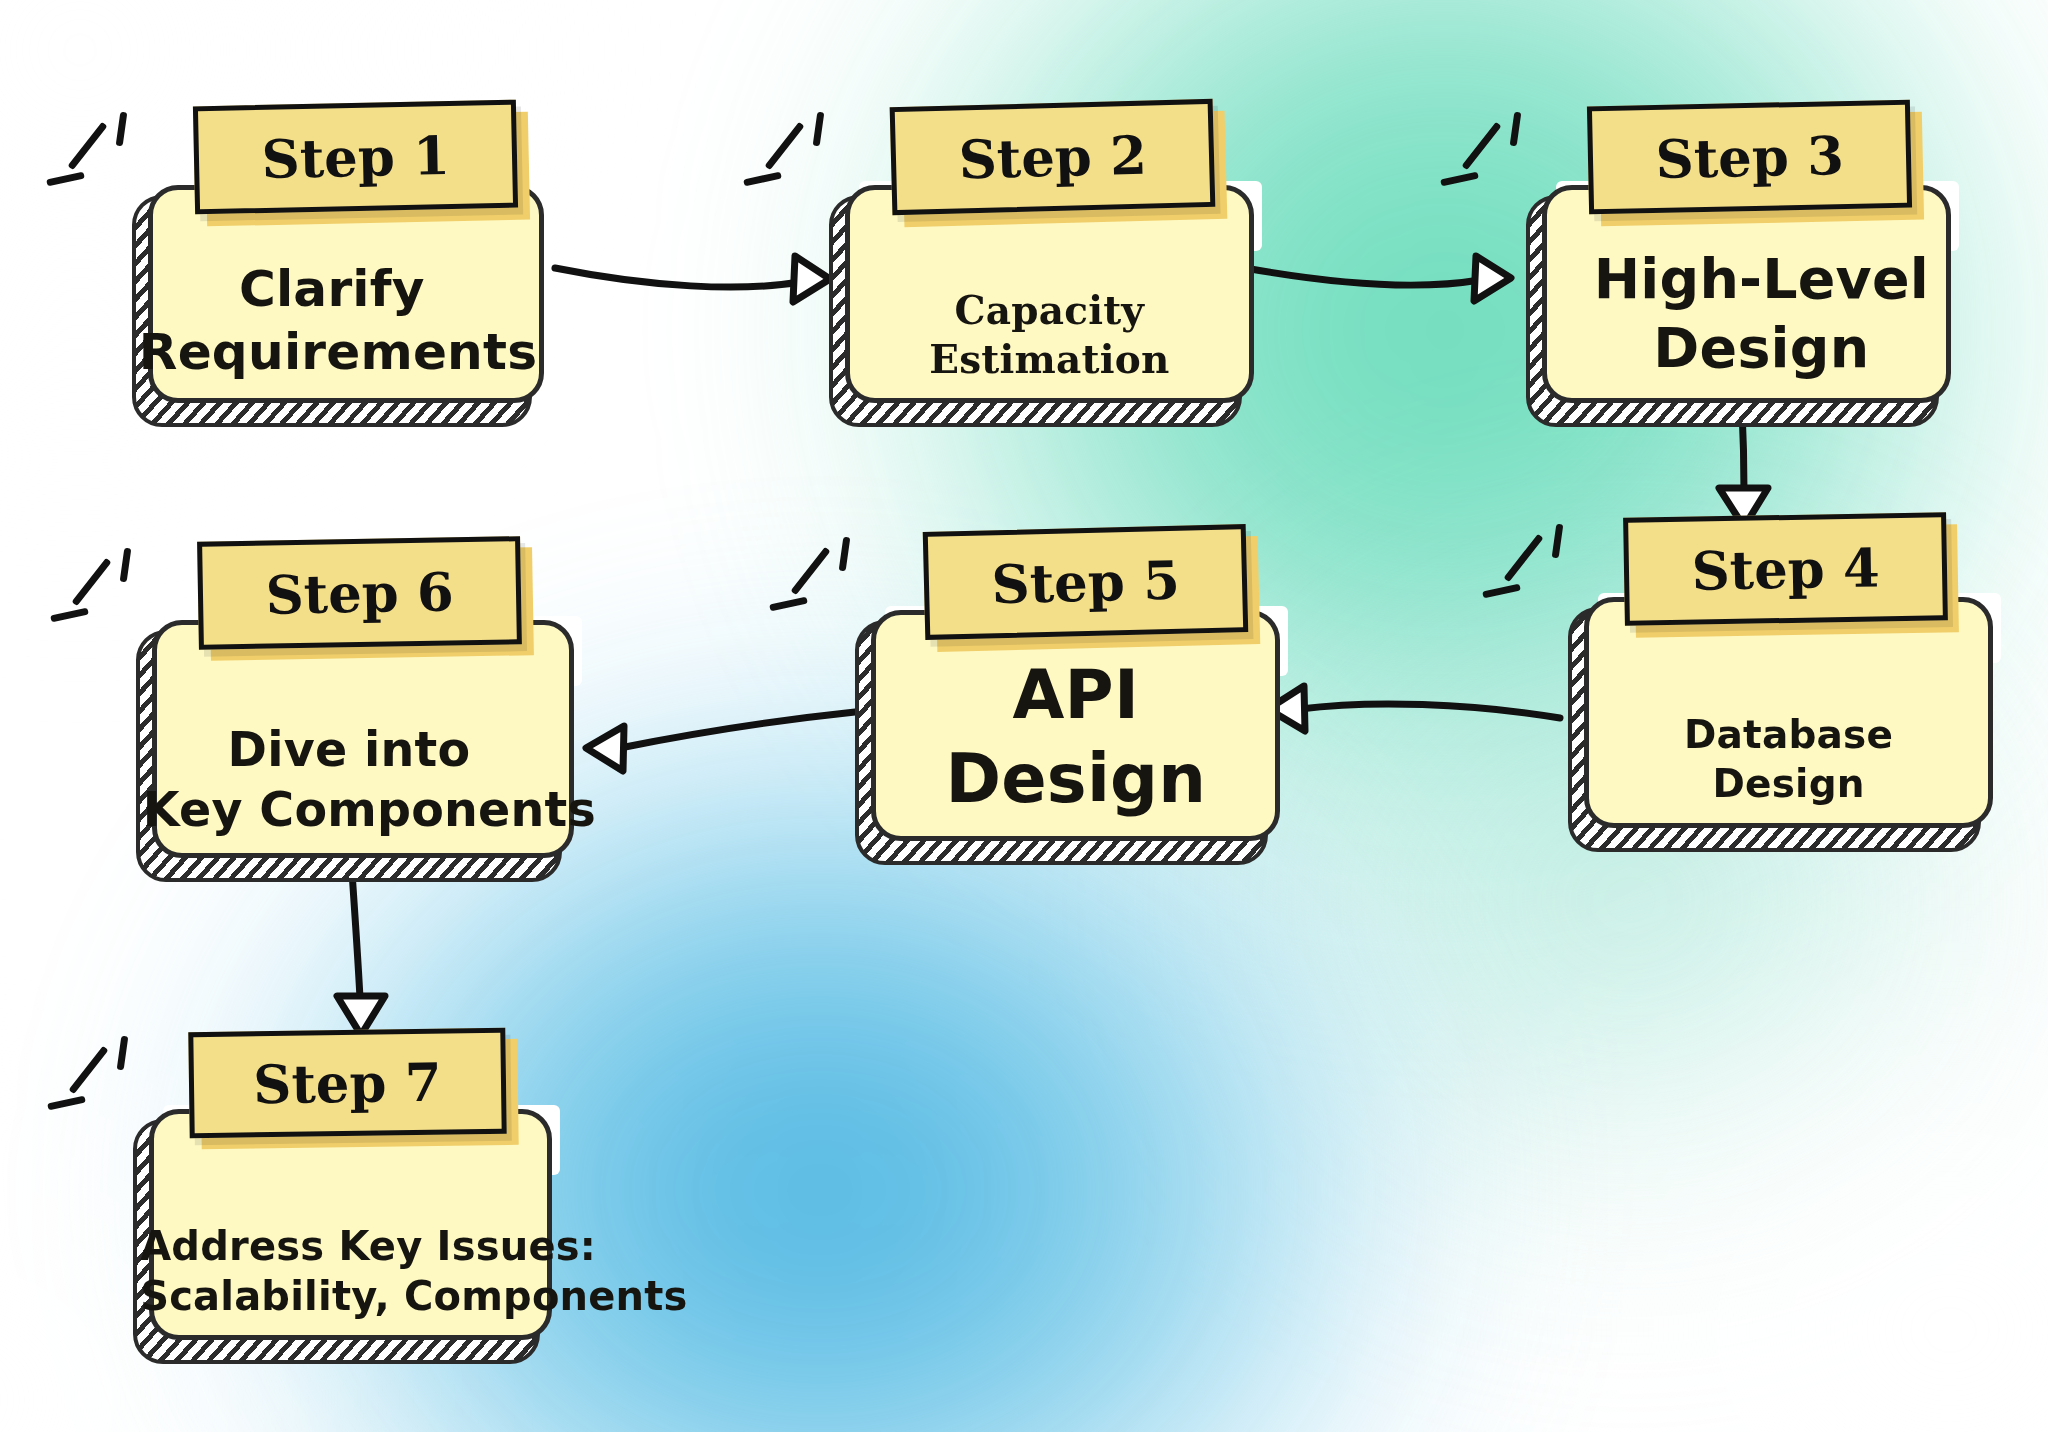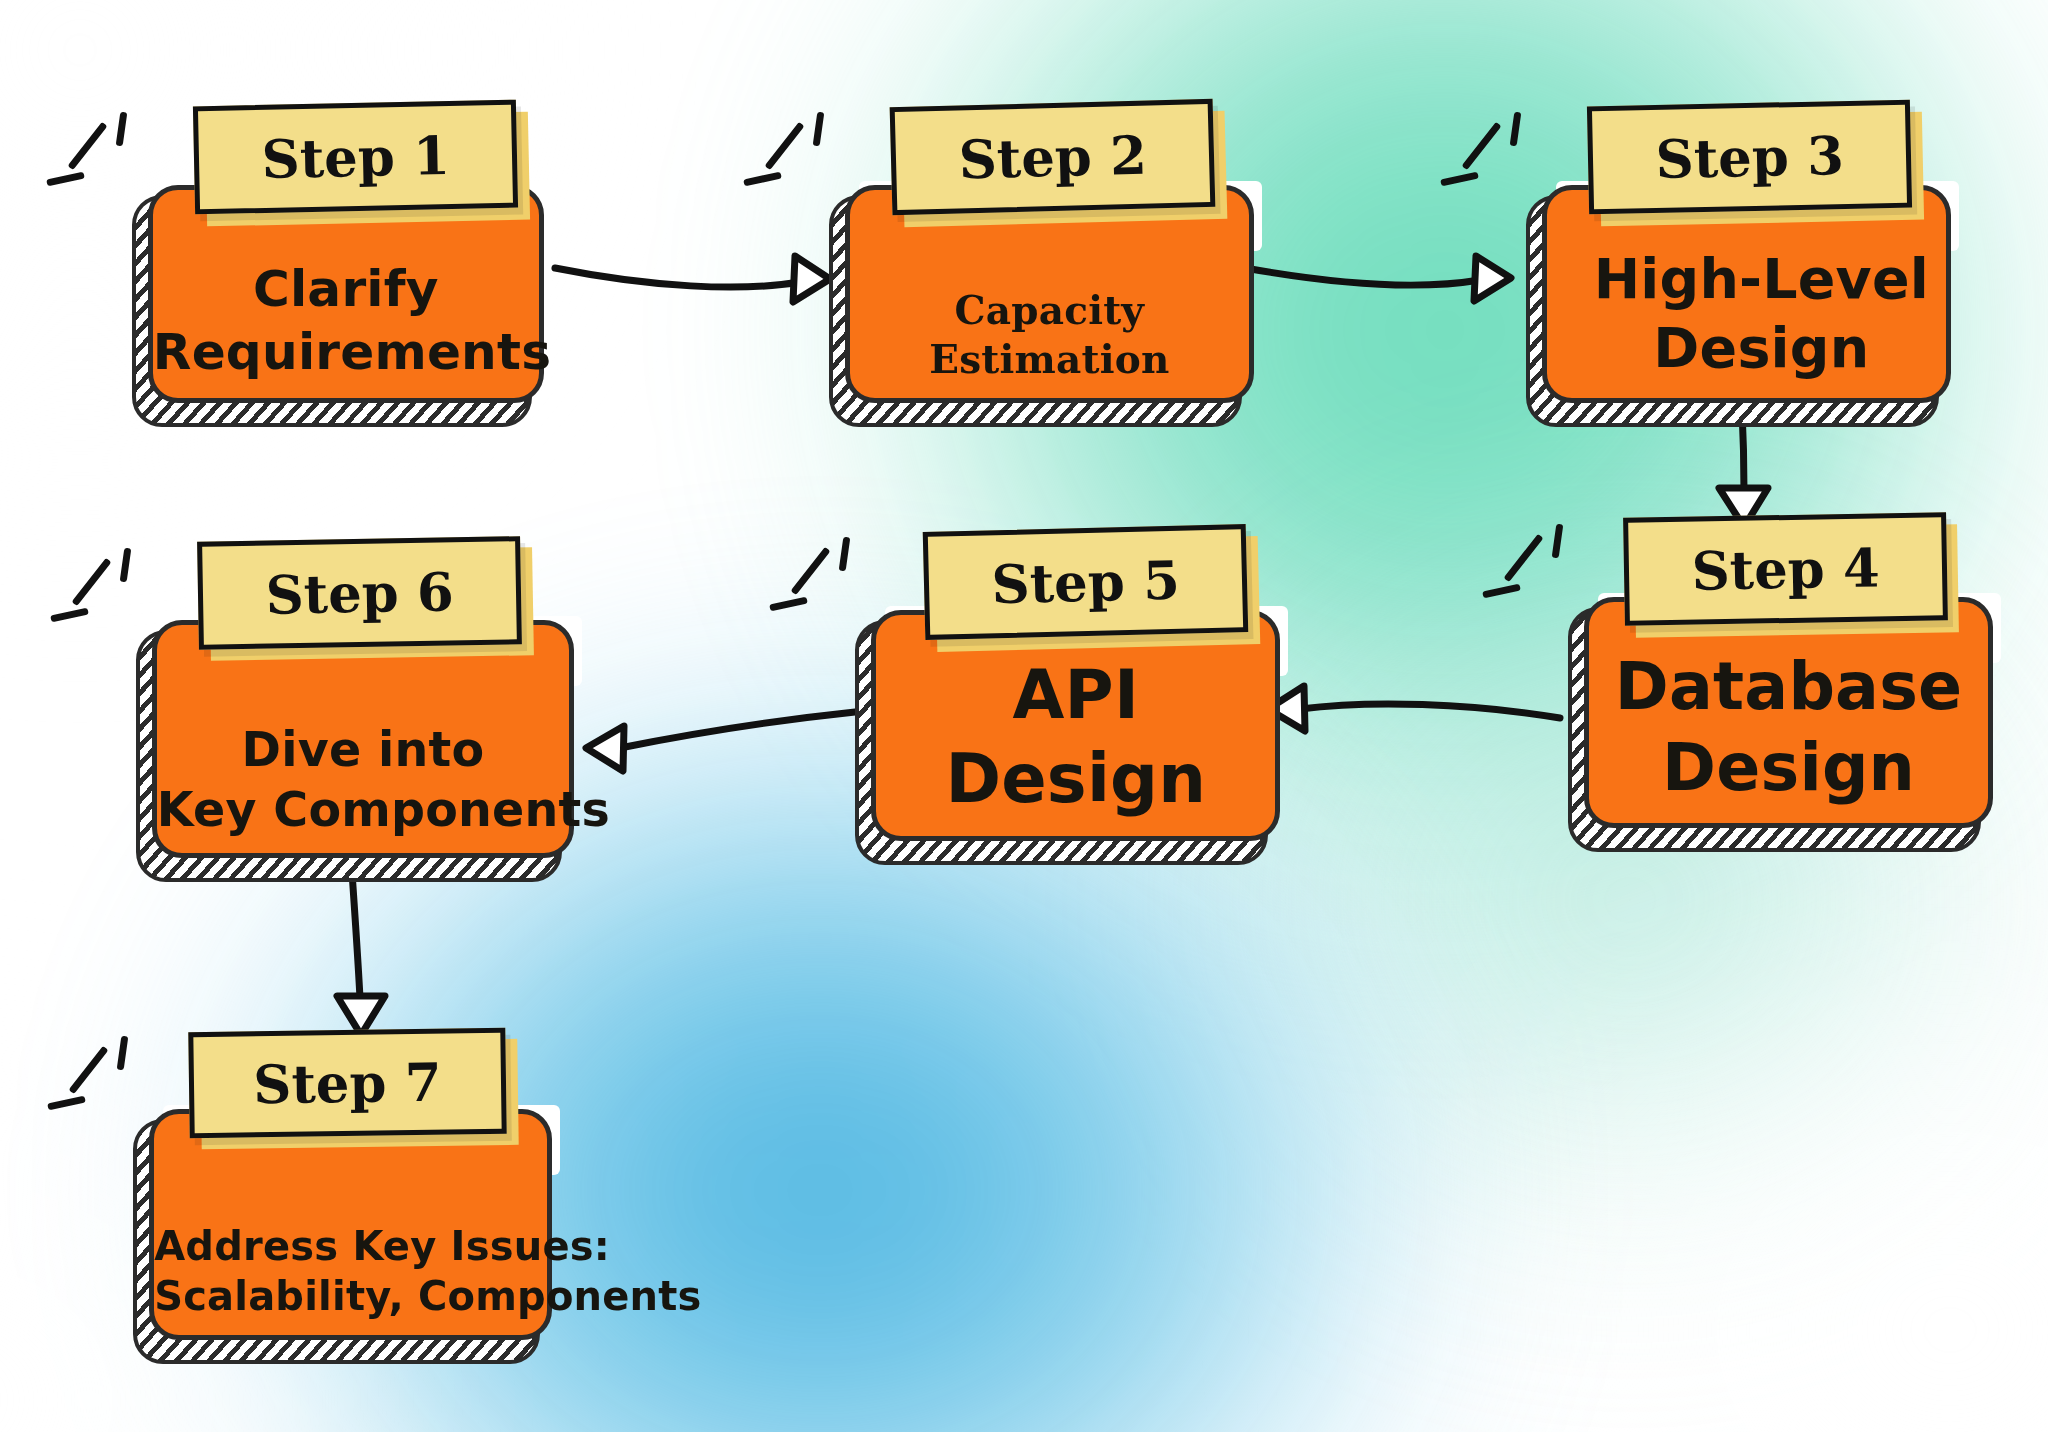--- a/index.html
+++ b/index.html
@@ -58,25 +58,25 @@
     box-sizing:border-box;
   }
   
   .paper{
     position:absolute;left:14px;top:-4px;
     width:calc(100% - 6px);height:70px;
     background:#ffffff;border-radius:6px;
   }
   .card{
     position:absolute;left:0;top:0;width:100%;height:100%;
-    background:#f97316;
+    background:#fef9c3;
     border:5px solid #2b2b2b;
     border-radius:30px;
     box-sizing:border-box;
-    display:flex;align-items:flex-end;justify-content:center;
+    display:flex;align-items:flex-end;justify-content:flex-end;
     padding-bottom:14px;
   }
   .card-body{
     position:relative;
     text-align:center;
     color:#17150f;
     line-height:1.25;
     font-weight:700;
     letter-spacing:.2px;
     padding:0 14px;
@@ -208,21 +208,21 @@
       <div class="sparkle" style="left: -81.84px; top: -68.64px; width: 90px; height: 90px;">
         <span class="sp1"></span>
         <span class="sp2"></span>
         <span class="sp3"></span>
       </div>
     </div>
     <div class="node font-round" style="left: 1584px; top: 596.64px; width: 409.2px; height: 231px;">
       <div class="hatch"></div>
       <div class="paper"></div>
       <div class="card">
-        <div class="card-body" style="font-size: 65px;">
+        <div class="card-body" style="font-size: 39px;">
           <span class="ln">Database</span>
           <span class="ln">Design</span>
         </div>
       </div>
       <div class="tab-shadow" style="left: 51.48px; top: -69.96px; width: 323.4px; height: 108.24px; transform: rotate(-1deg);"></div>
       <div class="tab" style="left: 39.6px; top: -81.84px; width: 323.4px; height: 108.24px; font-size: 52.8px; transform: rotate(-1deg);">Step 4</div>
       <div class="sparkle" style="left: -81.84px; top: -68.64px; width: 90px; height: 90px;">
         <span class="sp1"></span>
         <span class="sp2"></span>
         <span class="sp3"></span>

